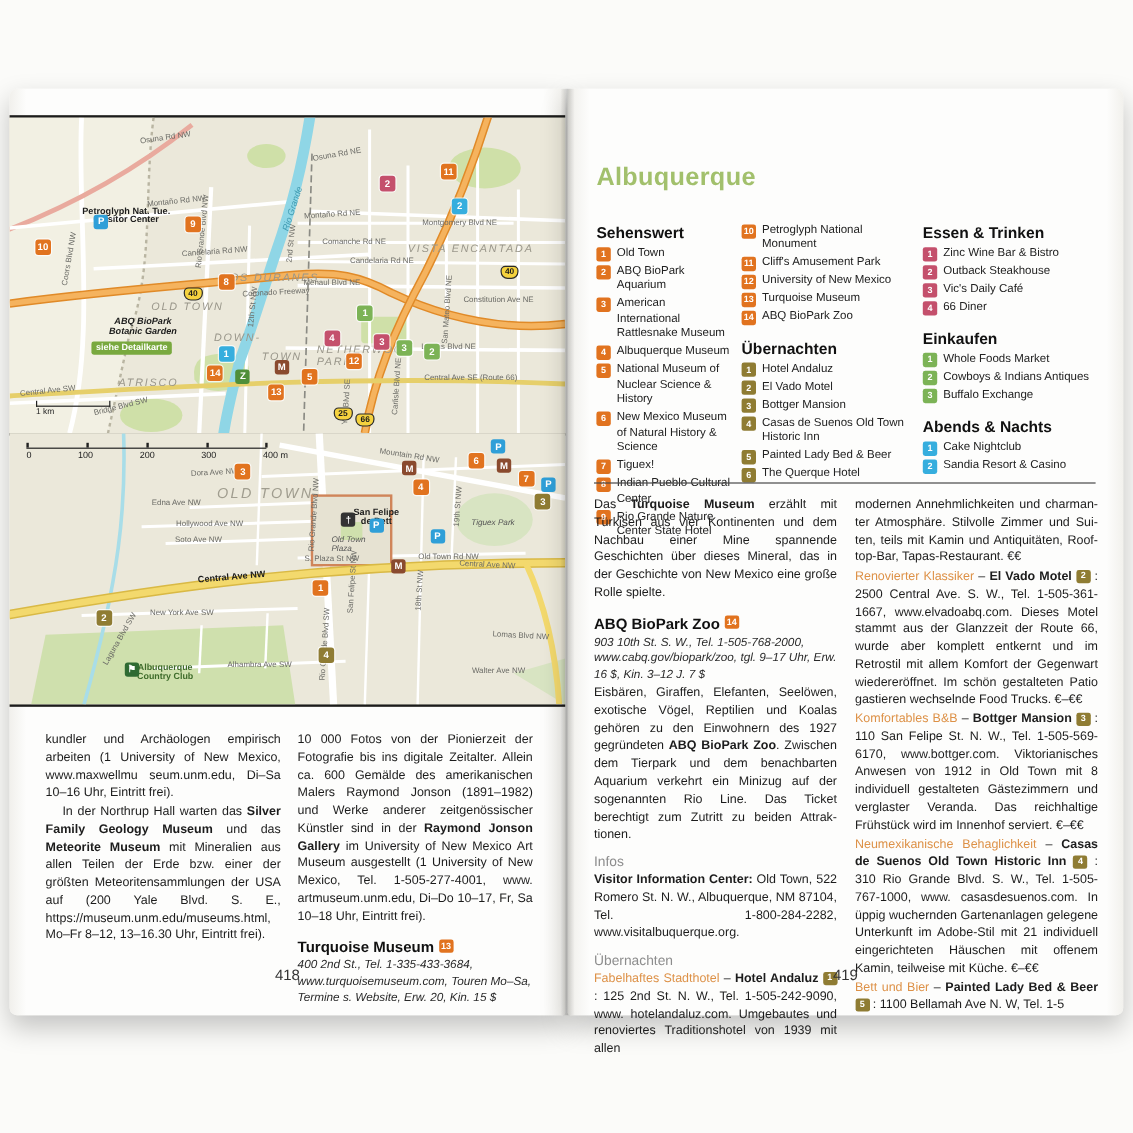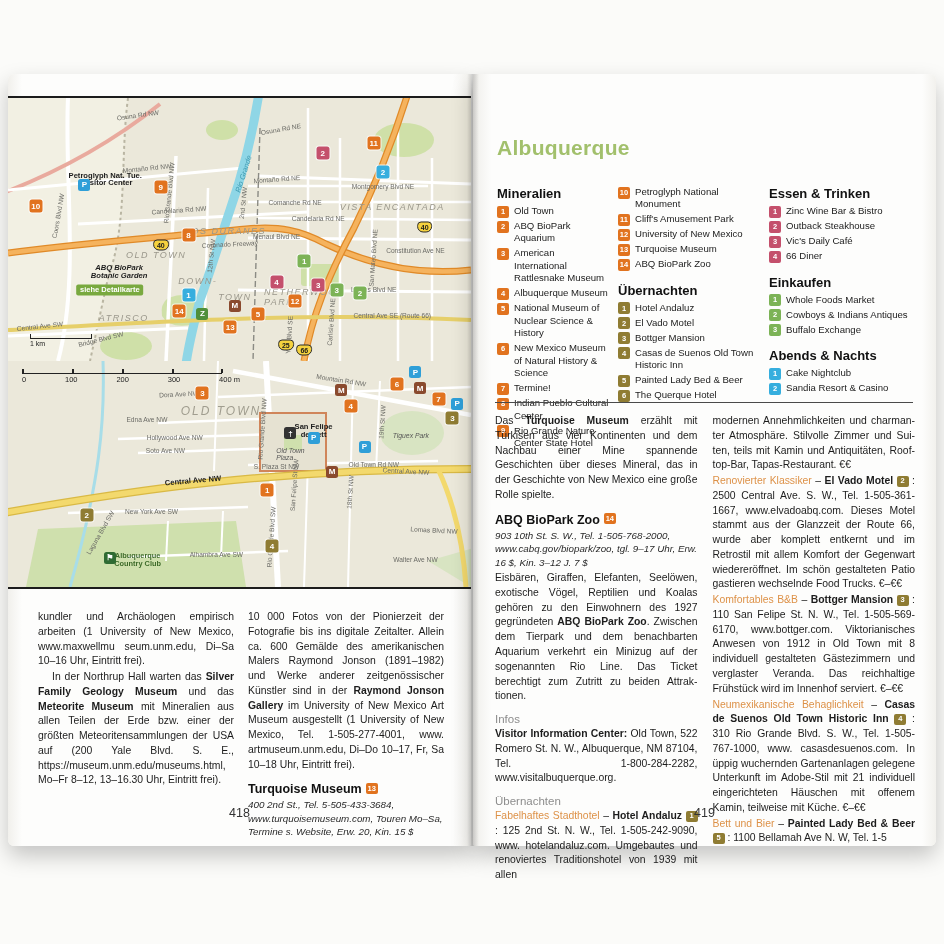--- a/index.html
+++ b/index.html
@@ -261,33 +261,33 @@
       <div class="tcol">
           <p><span class="">kundler und Archäologen empirisch arbeiten (1 University of New Mexico, www.maxwellmu seum.unm.edu, Di–Sa 10–16 Uhr, Eintritt frei).</span></p>
           <p class="ind"><span class="">In der Northrup Hall warten das </span><span class="seg-b ">Silver Fa­mily Geology Museum</span><span class=""> und das </span><span class="seg-b ">Meteorite Museum</span><span class=""> mit Mineralien aus allen Teilen der Erde bzw. einer der größten Meteoritensamm­lungen der USA auf (200 Yale Blvd. S. E., https://museum.unm.edu/museums.html, Mo–Fr 8–12, 13–16.30 Uhr, Eintritt frei).</span></p>
         </div>
       <div class="tcol">
           <p><span class="">10 000 Fotos von der Pionierzeit der Fotogra­fie bis ins digitale Zeitalter. Allein ca. 600 Ge­mälde des amerikanischen Malers Raymond Jonson (1891–1982) und Werke anderer zeit­genössischer Künstler sind in der </span><span class="seg-b ">Raymond Jonson Gallery</span><span class=""> im University of New Me­xico Art Museum ausgestellt (1 University of New Mexico, Tel. 1-505-277-4001, www. artmuseum.unm.edu, Di–Do 10–17, Fr, Sa 10–18 Uhr, Eintritt frei).</span></p>
           <div class="blk-h">
             <span>Turquoise Museum</span>
             <span class="ibadge" style="background: rgb(225, 115, 31);">13</span>
           </div>
-          <div class="blk-addr">400 2nd St., Tel. 5-505-433-3684, www.turquoisemuseum.com, Touren Mo–Sa, Termine s. Website, Erw. 20, Kin. 15 $</div>
+          <div class="blk-addr">400 2nd St., Tel. 1-335-433-3684, www.turquoisemuseum.com, Touren Mo–Sa, Termine s. Website, Erw. 20, Kin. 15 $</div>
         </div>
     </div>
 
     <div class="pagenum">418</div>
   </div>
 
   <div class="page page-right">
     <div class="r-title">Albuquerque</div>
 
     <div class="legend">
       <div class="lcol1">
-          <div class="leg-h">Mineralien</div>
+          <div class="leg-h">Sehenswert</div>
           <div class="leg-item">
             <span class="leg-badge" style="background: rgb(225, 115, 31);">1</span>
             <span>Old Town</span>
           </div>
           <div class="leg-item">
             <span class="leg-badge" style="background: rgb(225, 115, 31);">2</span>
             <span>ABQ BioPark Aquarium</span>
           </div>
           <div class="leg-item">
             <span class="leg-badge" style="background: rgb(225, 115, 31);">3</span>
@@ -300,21 +300,21 @@
           <div class="leg-item">
             <span class="leg-badge" style="background: rgb(225, 115, 31);">5</span>
             <span>National Museum of Nuclear Science &amp; History</span>
           </div>
           <div class="leg-item">
             <span class="leg-badge" style="background: rgb(225, 115, 31);">6</span>
             <span>New Mexico Museum of Natural History &amp; Science</span>
           </div>
           <div class="leg-item">
             <span class="leg-badge" style="background: rgb(225, 115, 31);">7</span>
-            <span>Termine!</span>
+            <span>Tiguex!</span>
           </div>
           <div class="leg-item">
             <span class="leg-badge" style="background: rgb(225, 115, 31);">8</span>
             <span>Indian Pueblo Cultural Center</span>
           </div>
           <div class="leg-item">
             <span class="leg-badge" style="background: rgb(225, 115, 31);">9</span>
             <span>Rio Grande Nature Center State Hotel</span>
           </div>
         </div>

